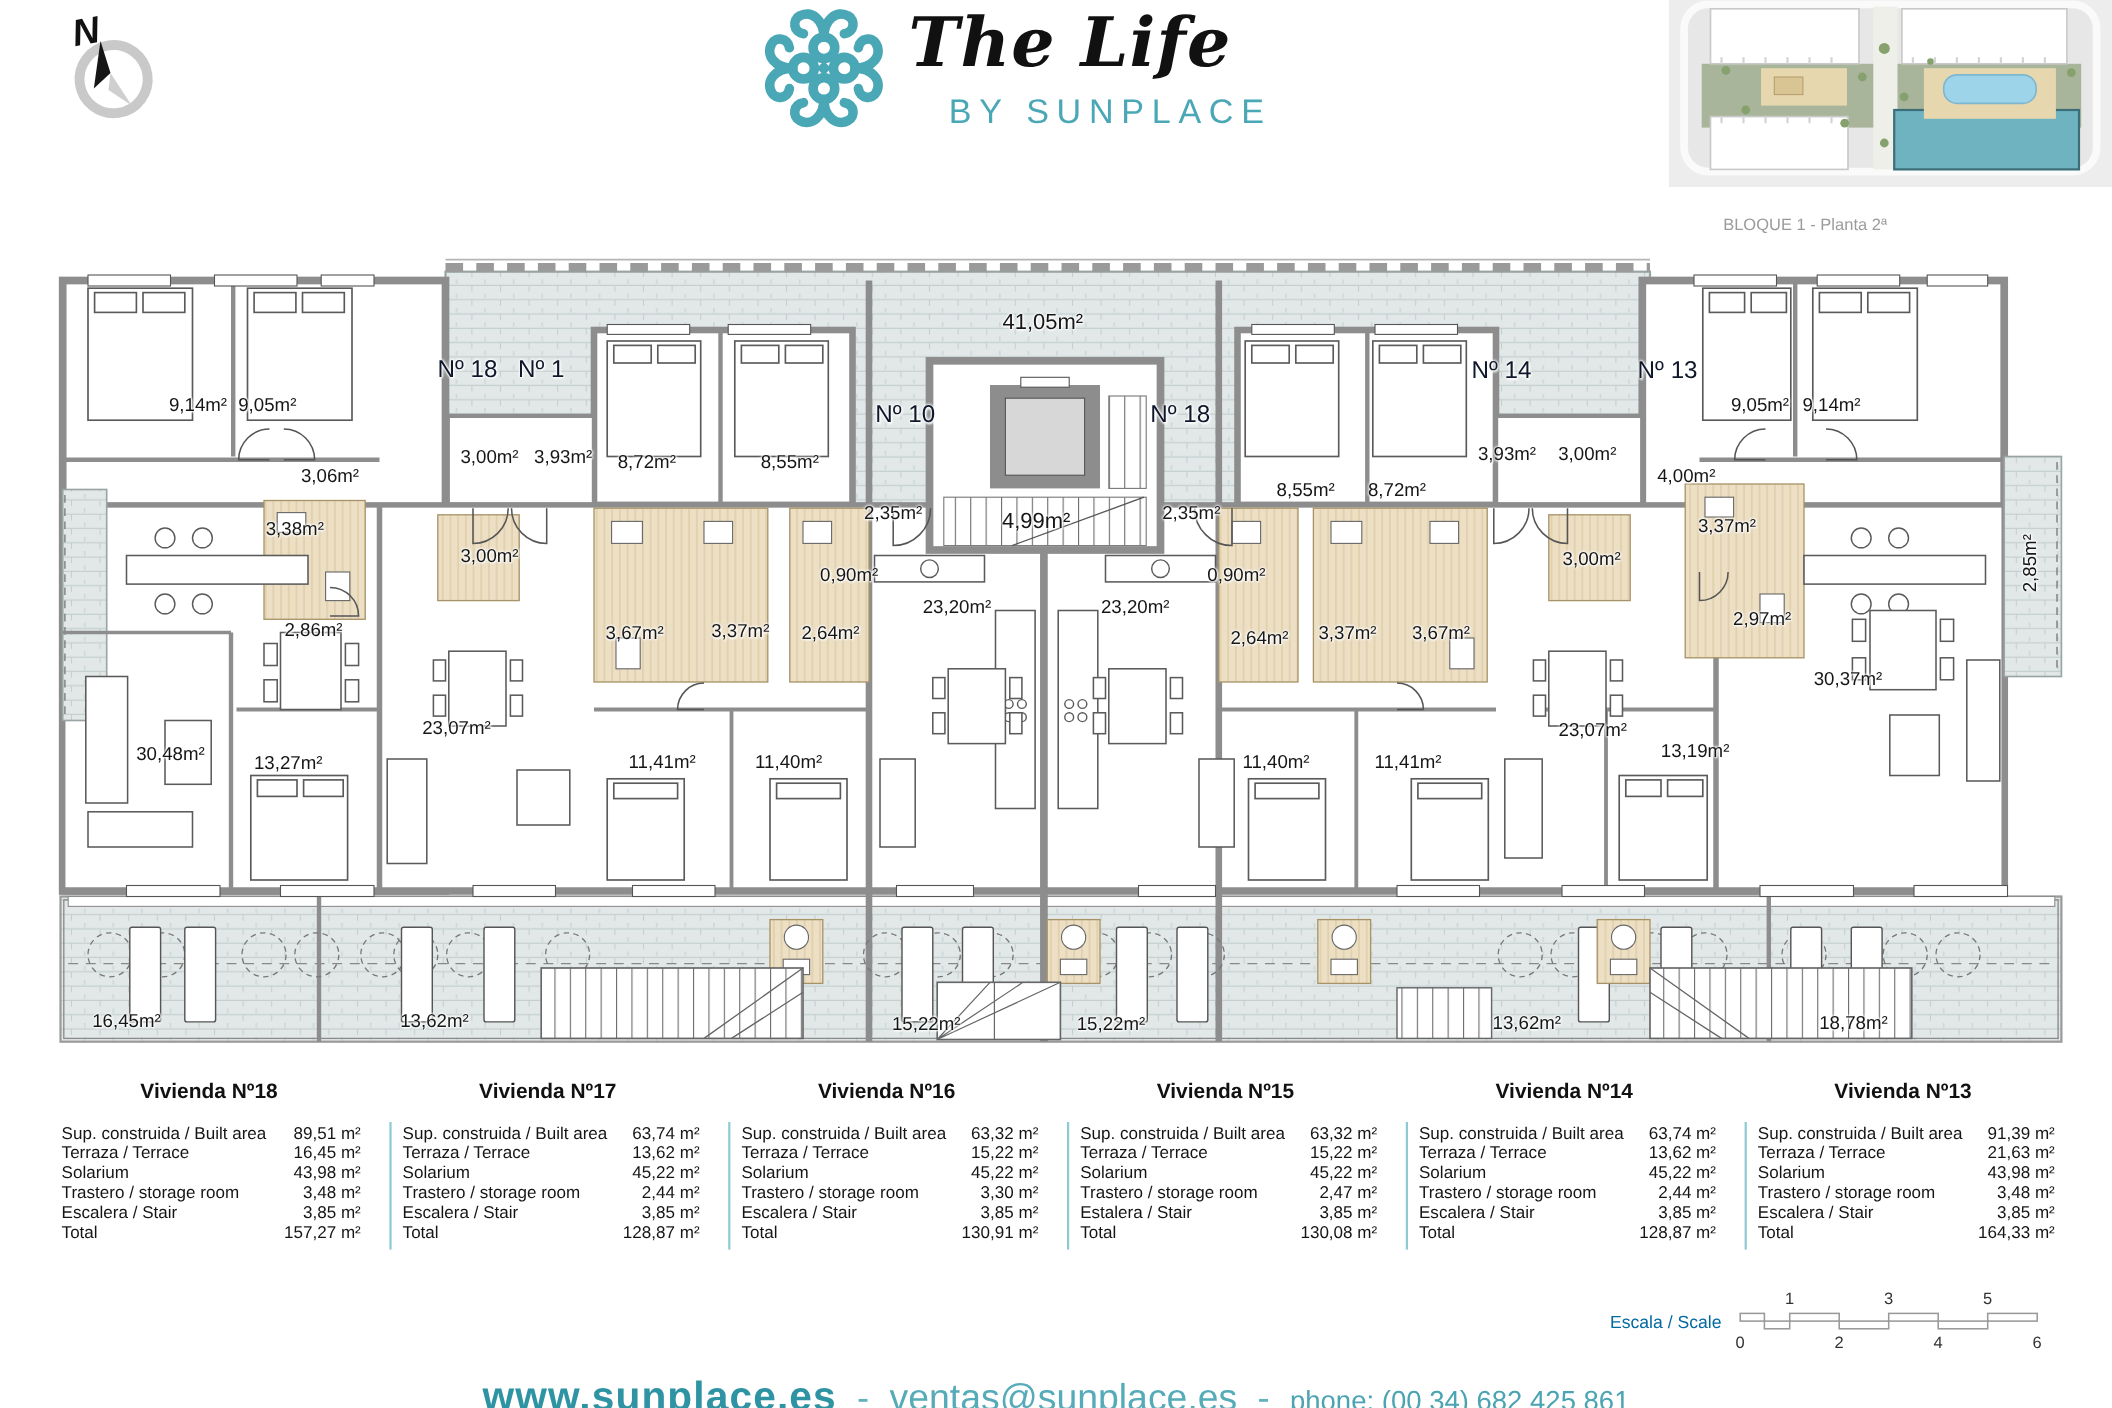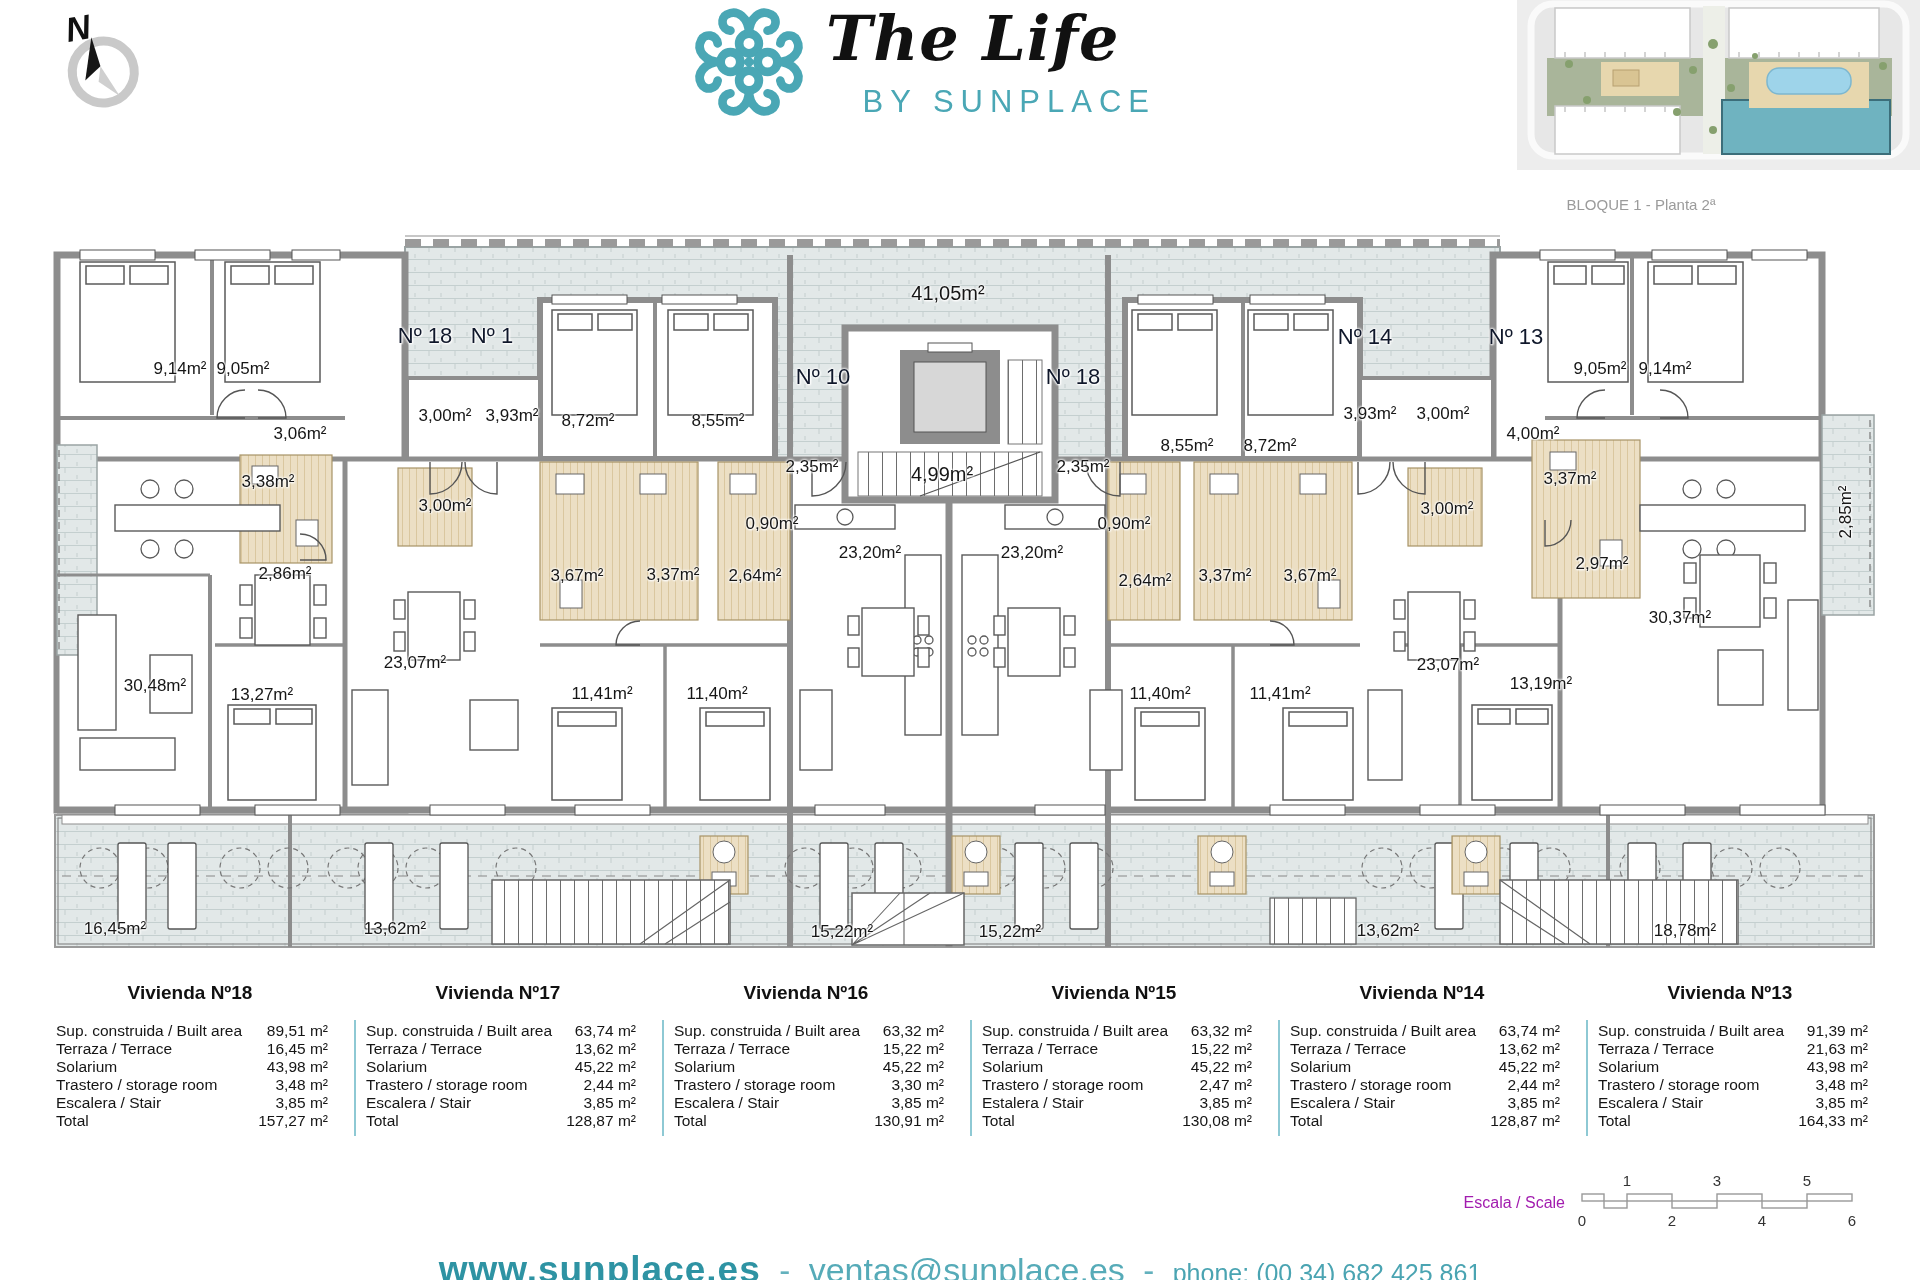--- a/index.html
+++ b/index.html
@@ -40,21 +40,21 @@
   .viv{flex:1 1 0;padding:0 10px;}
   .viv-title{margin:0 0 16px 0;text-align:center;font-size:19px;font-weight:bold;color:#111;}
   .viv-rows{padding:2px 6px 6px 10px;}
   .viv + .viv .viv-rows{border-left:2px solid #8ec9d4;}
   .vrow{display:flex;justify-content:space-between;font-size:15.5px;color:#151515;
         line-height:17.5px;margin-bottom:0.5px;}
   .vlab{text-align:left;}
   .vval{text-align:right;}
   
   #scale-label{position:absolute;left:1440px;top:1194px;width:125px;text-align:right;
-    font-size:16px;color:#a21caf;}
+    font-size:16px;color:#0369a1;}
   #scale-svg{position:absolute;left:1570px;top:1188px;width:300px;height:28px;}
   .scl-num{position:absolute;transform:translateX(-50%);font-size:15px;color:#333;}
   
   #footer{
     position:absolute;left:0;top:1249px;width:1920px;text-align:center;white-space:nowrap;
   }
   #footer .web{font-size:37px;font-weight:bold;color:#2e93a3;letter-spacing:1px;}
   #footer .sep{font-size:33px;color:#63b1bd;margin:0 14px;}
   #footer .email{font-size:34px;color:#56abb8;}
   #footer .phone{font-size:25px;color:#4aa4b2;}

